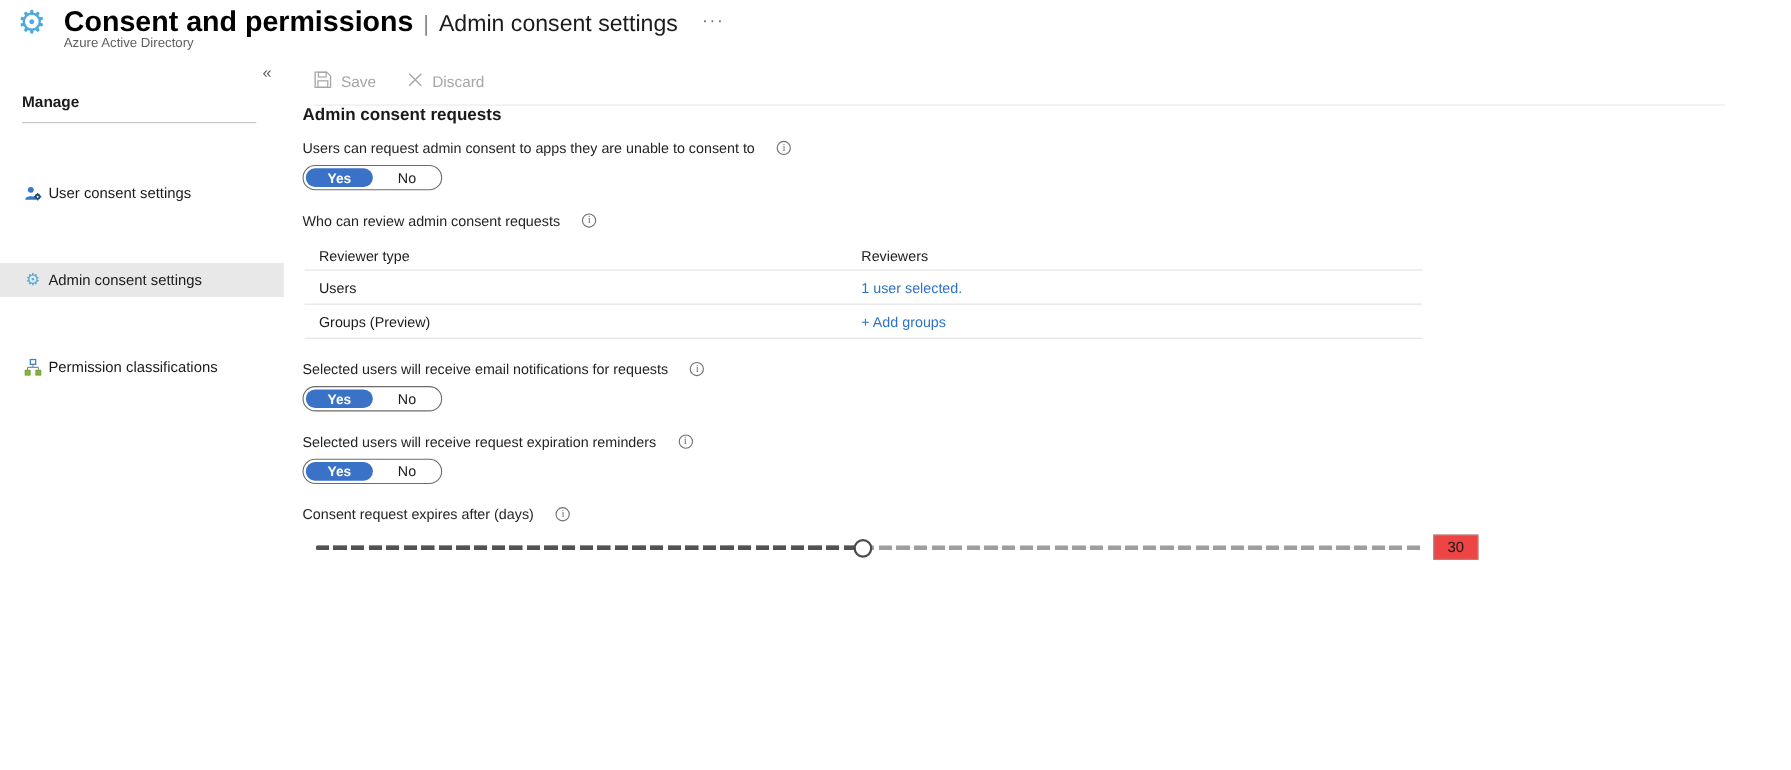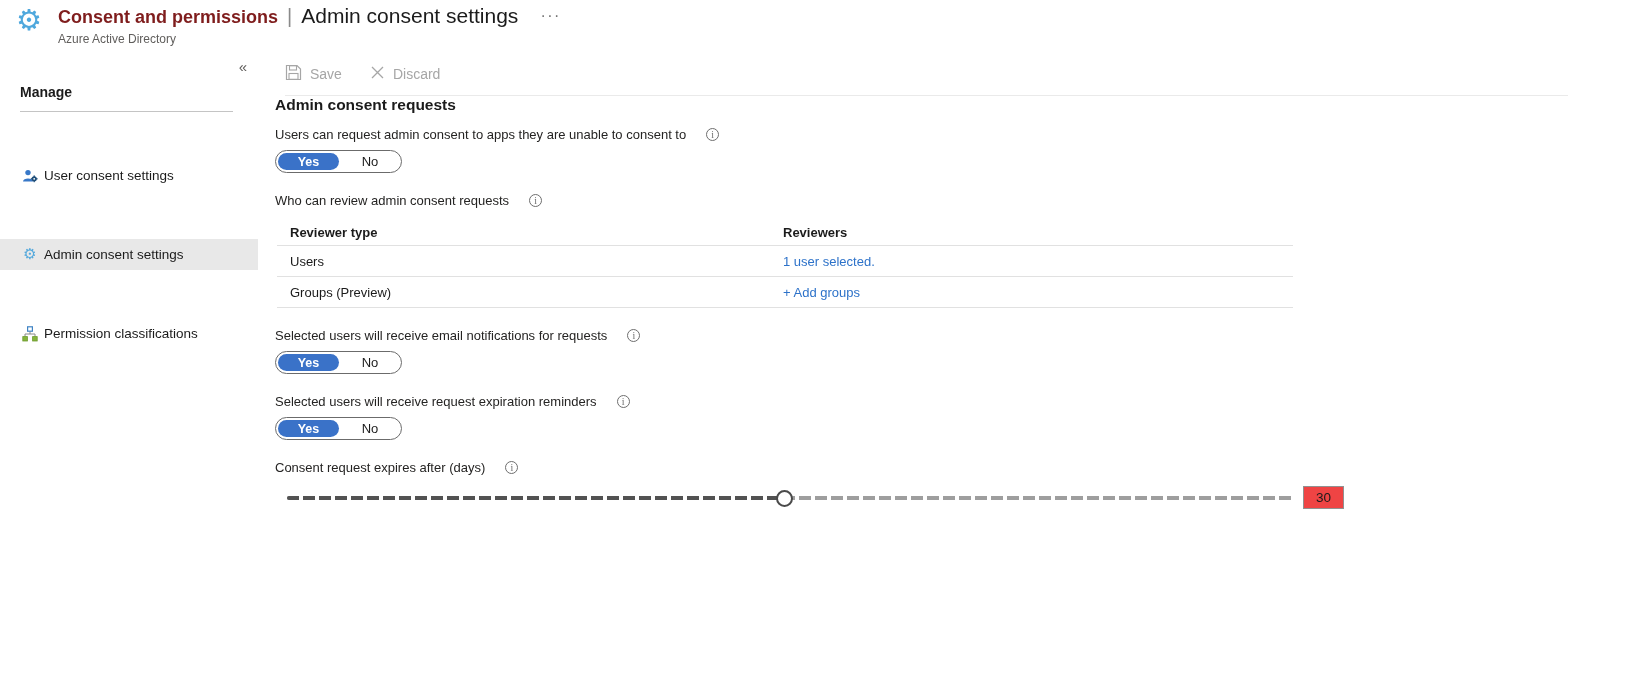--- a/index.html
+++ b/index.html
@@ -22,21 +22,21 @@
   .page-header { position: absolute; left: 0; top: 0; width: 100%; height: 56px; }
   .app-icon {
     position: absolute; left: 16px; top: 6px;
     font-family: "DejaVu Sans", sans-serif;
     font-size: 29px; line-height: 1; color: var(--icon-blue);
   }
   .title-row {
     position: absolute; left: 58px; top: 4px;
     display: flex; align-items: baseline; white-space: nowrap;
   }
-  .title-primary { font-size: 18px; font-weight: 700; color: #7f1d1d; }
+  .title-primary { font-size: 26px; font-weight: 700; color: #000000; }
   .title-sep { font-size: 20px; color: #8a8a8a; margin: 0 9px; font-weight: 400; }
   .title-secondary { font-size: 21px; font-weight: 400; color: #1b1b1b; }
   .more-btn {
     margin-left: 20px; color: #737373; font-size: 16px; letter-spacing: 1.5px;
     cursor: pointer; align-self: center; padding: 0 2px;
   }
   .subtitle { position: absolute; left: 58px; top: 32px; font-size: 12px; color: #605e5c; }
 
   
   .sidebar { position: absolute; left: 0; top: 56px; width: 258px; height: 644px; background: #fff; }
@@ -90,21 +90,21 @@
   }
   .toggle-no {
     position: absolute; left: 63px; right: 0; top: 0; bottom: 0;
     display: flex; align-items: center; justify-content: center;
     color: #1b1b1b; font-size: 13px;
   }
 
   
   .rev-table { margin-top: 11px; margin-left: 2px; width: 1016px; font-size: 13px; }
   .rev-row { display: flex; align-items: center; height: 31px; border-bottom: 1px solid var(--line); }
-  .rev-row.head { height: 27px; font-weight: 700; color: #1b1b1b; }
+  .rev-row.head { height: 27px; font-weight: 400; color: #1b1b1b; }
   .col-type { width: 506px; padding-left: 13px; }
   .col-reviewers { flex: 1; }
   .rev-link { color: var(--link); text-decoration: none; cursor: pointer; }
 
   .gap20 { margin-top: 20px; }
   .gap13 { margin-top: 13px; }
 
   
   .slider-row { display: flex; align-items: center; margin-top: 11px; }
   .slider-track {

